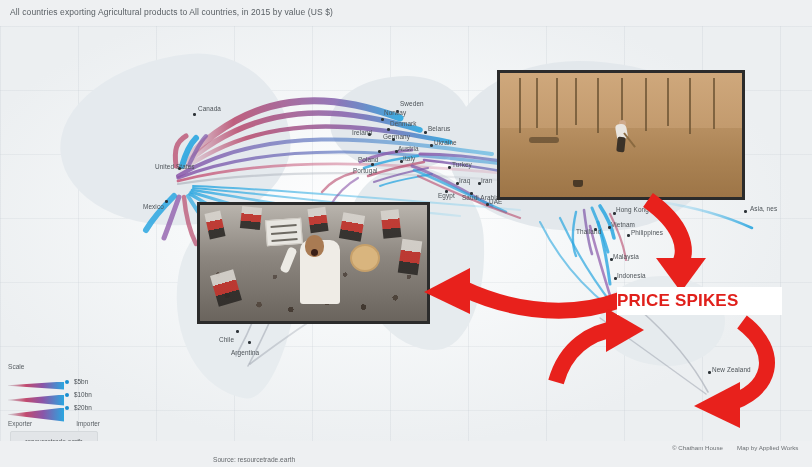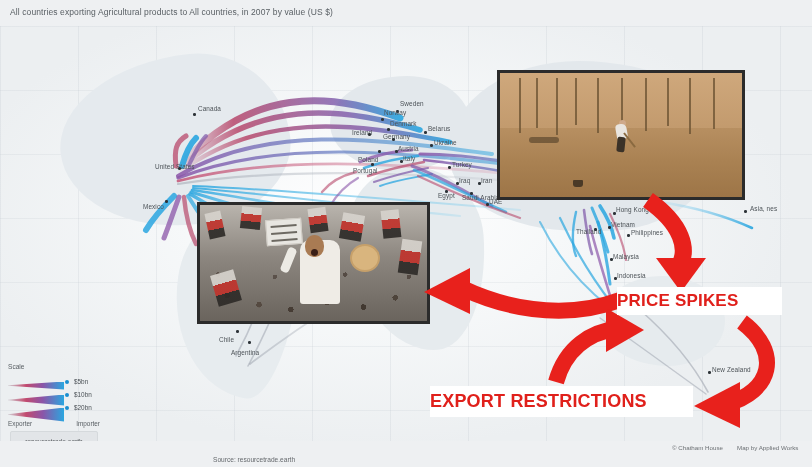--- a/index.html
+++ b/index.html
@@ -150,21 +150,21 @@
   .anno-price span{font-size:17px;}
   .anno-export{left:430px;top:386px;width:263px;height:31px;}
   .anno-export span{font-size:18px;}
 </style>
 </head>
 <body>
 
 <div id="stage">
 
   <div class="topbar">
-    <div class="title">All countries exporting Agricultural products to All countries, in 2007 by value (US $)</div>
+    <div class="title">All countries exporting Agricultural products to All countries, in 2015 by value (US $)</div>
   </div>
 
   <div class="map">
     <div class="graticule"></div>
     <div class="landmass land-na"></div>
     <div class="landmass land-sa"></div>
     <div class="landmass land-eu"></div>
     <div class="landmass land-af"></div>
     <div class="landmass land-as"></div>
     <div class="landmass land-au"></div>
@@ -426,17 +426,14 @@
 
     <g>
       <path d="M742 322 C 782 352, 772 392, 726 404" stroke="#e8211c" stroke-width="16" fill="none" stroke-linecap="butt"></path>
       <polygon points="740,382 740,428, 694,406" fill="#e8211c"></polygon>
     </g>
   </svg>
 
   <div class="anno anno-price">
     <span>PRICE SPIKES</span>
   </div>
-  <div class="anno anno-export">
-    <span>EXPORT RESTRICTIONS</span>
-  </div>
 
 </div>
 
 </body></html>

